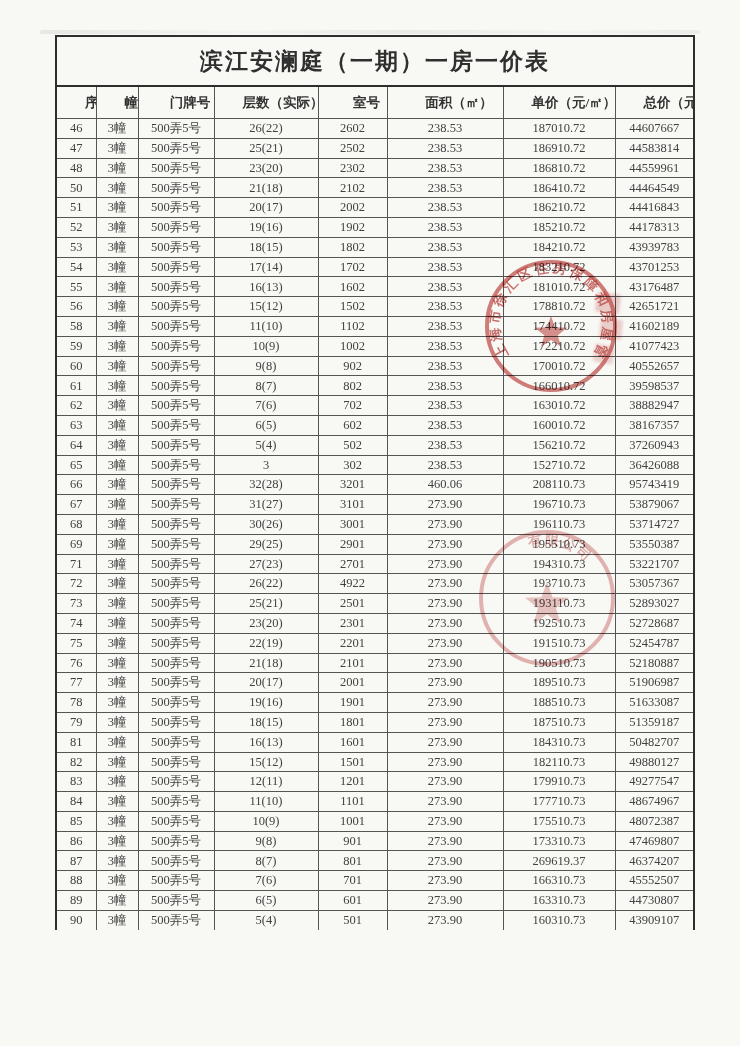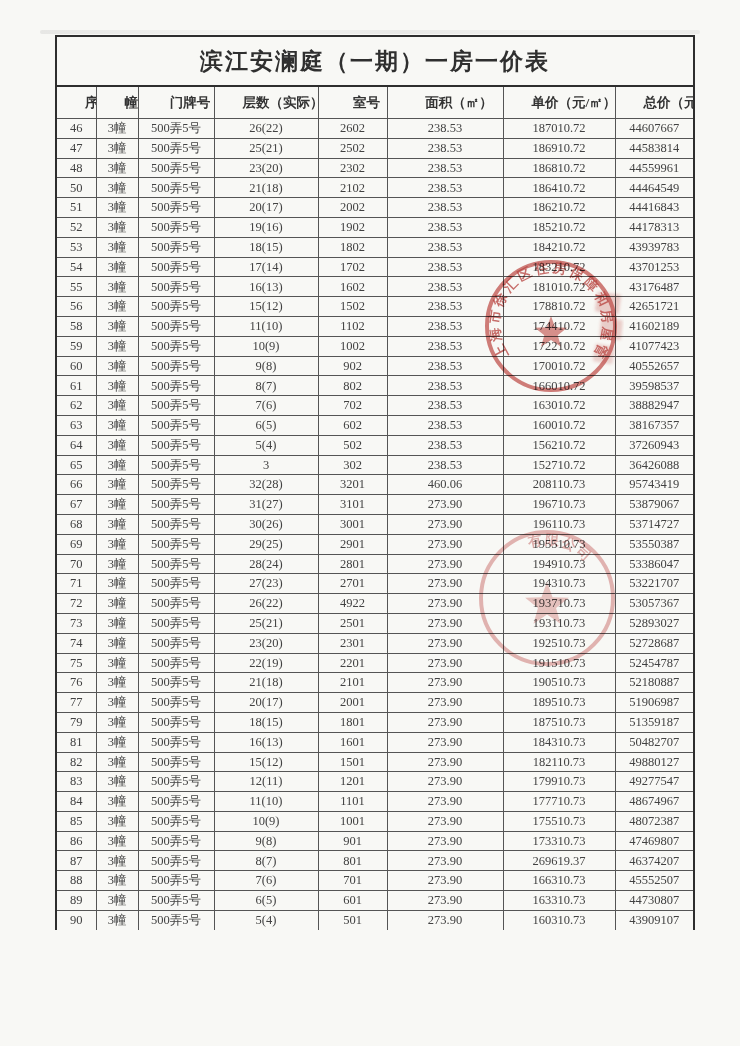--- a/index.html
+++ b/index.html
@@ -300,30 +300,20 @@
           <td>69</td>
           <td>3幢</td>
           <td>500弄5号</td>
           <td>29(25)</td>
           <td>2901</td>
           <td>273.90</td>
           <td>195510.73</td>
           <td>53550387</td>
         </tr>
         <tr>
-          <td>70</td>
-          <td>3幢</td>
-          <td>500弄5号</td>
-          <td>28(24)</td>
-          <td>2801</td>
-          <td>273.90</td>
-          <td>194910.73</td>
-          <td>53386047</td>
-        </tr>
-        <tr>
           <td>71</td>
           <td>3幢</td>
           <td>500弄5号</td>
           <td>27(23)</td>
           <td>2701</td>
           <td>273.90</td>
           <td>194310.73</td>
           <td>53221707</td>
         </tr>
         <tr>
@@ -378,20 +368,30 @@
         </tr>
         <tr>
           <td>77</td>
           <td>3幢</td>
           <td>500弄5号</td>
           <td>20(17)</td>
           <td>2001</td>
           <td>273.90</td>
           <td>189510.73</td>
           <td>51906987</td>
+        </tr>
+        <tr>
+          <td>78</td>
+          <td>3幢</td>
+          <td>500弄5号</td>
+          <td>19(16)</td>
+          <td>1901</td>
+          <td>273.90</td>
+          <td>188510.73</td>
+          <td>51633087</td>
         </tr>
         <tr>
           <td>79</td>
           <td>3幢</td>
           <td>500弄5号</td>
           <td>18(15)</td>
           <td>1801</td>
           <td>273.90</td>
           <td>187510.73</td>
           <td>51359187</td>

